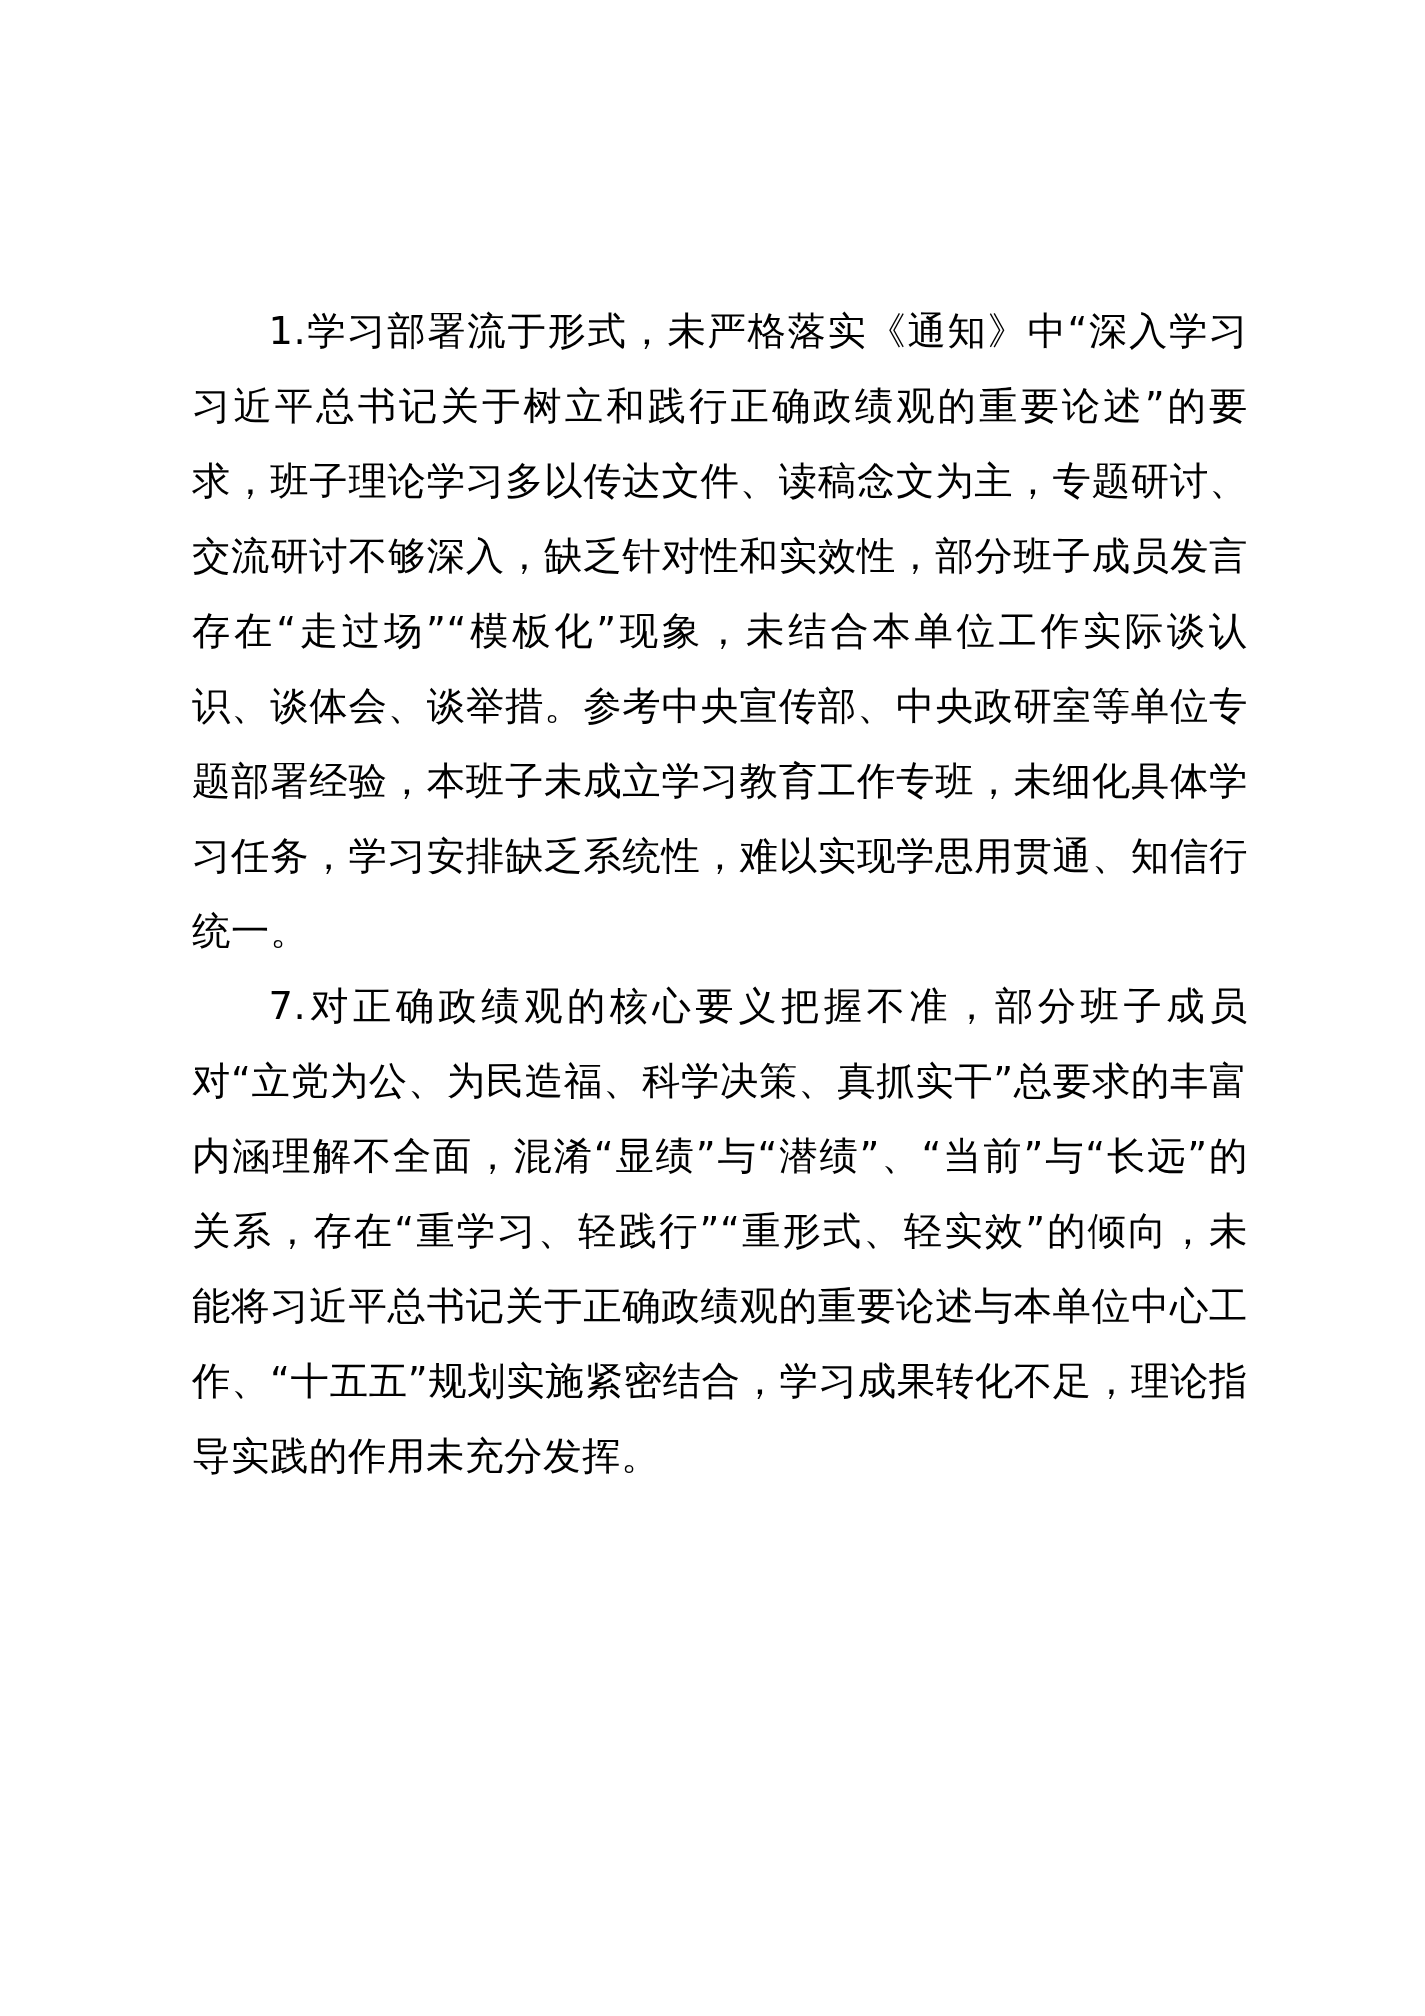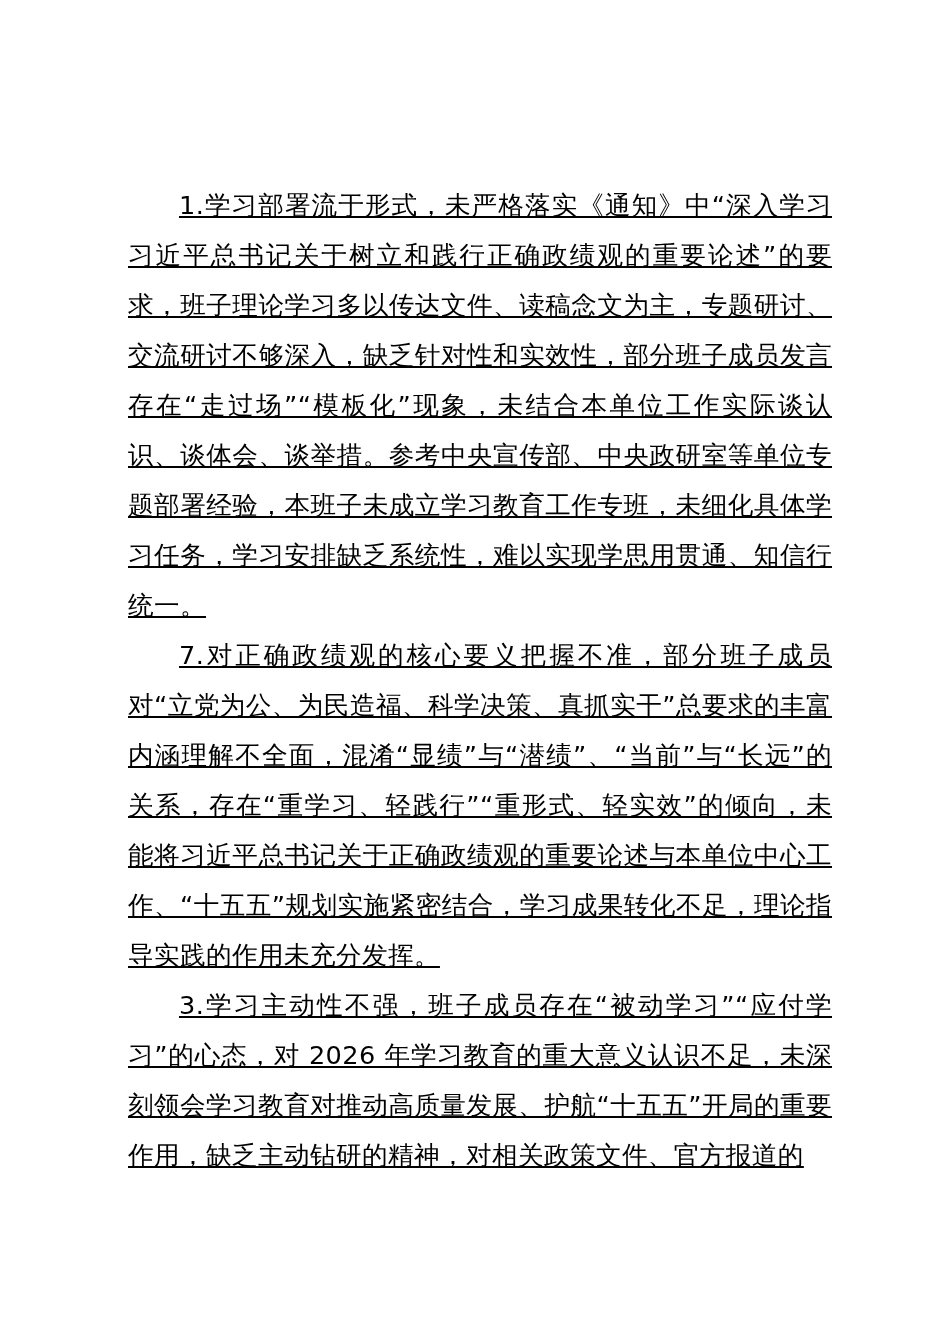--- a/index.html
+++ b/index.html
@@ -11,35 +11,33 @@
       width: 950px;
       height: 1344px;
       position: relative;
       overflow: hidden;
       font-family: "DejaVu Sans", sans-serif;
       color: #000000;
     }
     .page {
       position: absolute;
       left: 128px;
-      top: 180px;
+      top: 196px;
       width: 704px;
-      text-decoration: underline;
     }
     .para {
       margin: 0 0 0 0;
       font-size: 25.6px;
       line-height: 50px;
       text-indent: 51px;
       text-align: justify;
       text-justify: inter-character;
       letter-spacing: 0.4px;
       word-break: break-all;
     }
   </style>
 </head>
 <body>
 
 <div class="page">
   <p class="para">1.学习部署流于形式，未严格落实《通知》中“深入学习习近平总书记关于树立和践行正确政绩观的重要论述”的要求，班子理论学习多以传达文件、读稿念文为主，专题研讨、交流研讨不够深入，缺乏针对性和实效性，部分班子成员发言存在“走过场”“模板化”现象，未结合本单位工作实际谈认识、谈体会、谈举措。参考中央宣传部、中央政研室等单位专题部署经验，本班子未成立学习教育工作专班，未细化具体学习任务，学习安排缺乏系统性，难以实现学思用贯通、知信行统一。</p>
   <p class="para">7.对正确政绩观的核心要义把握不准，部分班子成员对“立党为公、为民造福、科学决策、真抓实干”总要求的丰富内涵理解不全面，混淆“显绩”与“潜绩”、“当前”与“长远”的关系，存在“重学习、轻践行”“重形式、轻实效”的倾向，未能将习近平总书记关于正确政绩观的重要论述与本单位中心工作、“十五五”规划实施紧密结合，学习成果转化不足，理论指导实践的作用未充分发挥。</p>
-  <p class="para">3.学习主动性不强，班子成员存在“被动学习”“应付学习”的心态，对 2026 年学习教育的重大意义认识不足，未深刻领会学习教育对推动高质量发展、护航“十五五”开局的重要作用，缺乏主动钻研的精神，对相关政策文件、官方报道的</p>
 </div>
 
 </body></html>

